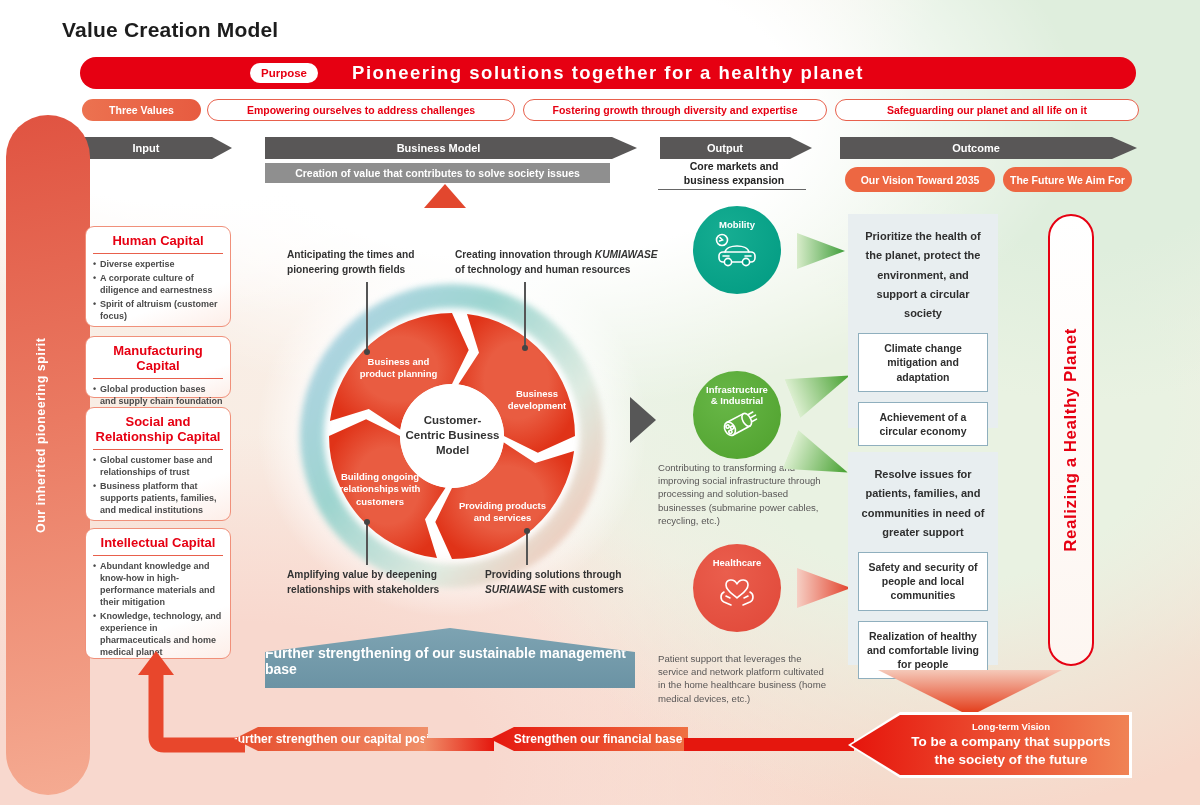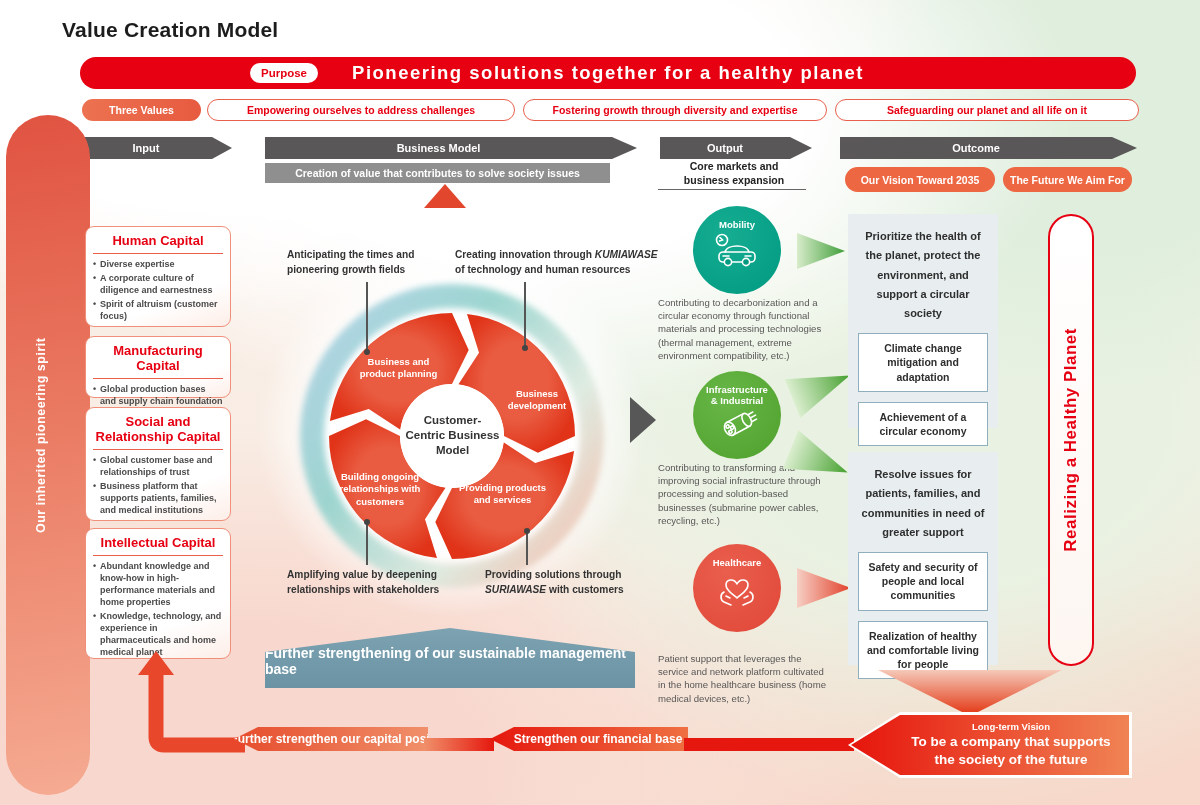--- a/index.html
+++ b/index.html
@@ -54,21 +54,21 @@
   .cap-bullets li::before { content:"•"; position:absolute; left:0; }
   #cap-0 { top:226px; height:101px; }
   #cap-1 { top:336px; height:62px; }
   #cap-2 { top:407px; height:114px; }
   #cap-3 { top:528px; height:131px; }
 
   #donut-svg { left:280px; top:250px; }
   .donut-label { color:#fff; font-size:9.5px; font-weight:bold; text-align:center; line-height:1.3; }
   #seg-label-0 { left:351px; top:356px; width:95px; }
   #seg-label-1 { left:497px; top:388px; width:80px; }
-  #seg-label-2 { left:455px; top:482px; width:95px; }
+  #seg-label-2 { left:455px; top:500px; width:95px; }
   #seg-label-3 { left:337px; top:471px; width:86px; }
   #donut-center-label { left:405px; top:413px; width:95px; color:#333; font-size:11.5px; font-weight:bold; text-align:center; line-height:1.3; }
 
   .callout-text { color:#333; font-size:10.2px; font-weight:bold; line-height:1.45; }
   #callout-0 { left:287px; top:248px; width:160px; }
   #callout-1 { left:455px; top:248px; white-space:nowrap; }
   #callout-2 { left:287px; top:568px; width:210px; }
   #callout-3 { left:485px; top:568px; white-space:nowrap; }
   .callout-line { width:1.5px; background:#555; }
   #cline-0 { left:366px; top:282px; height:68px; }
@@ -172,21 +172,21 @@
   <div class="abs cap-box" id="cap-2">
     <div class="cap-title">Social and Relationship Capital</div>
     <ul class="cap-bullets">
       <li>Global customer base and relationships of trust</li>
       <li>Business platform that supports patients, families, and medical institutions</li>
     </ul>
   </div>
   <div class="abs cap-box" id="cap-3">
     <div class="cap-title">Intellectual Capital</div>
     <ul class="cap-bullets">
-      <li>Abundant knowledge and know-how in high-performance materials and home properties</li>
+      <li>Abundant knowledge and know-how in high-performance materials and their mitigation</li>
       <li>Knowledge, technology, and experience in pharmaceuticals and home medical planet</li>
     </ul>
   </div>
 
   <svg class="abs" id="donut-svg" width="345" height="380">
     <defs>
       <radialGradient id="redGrad" cx="50%" cy="48%" r="55%">
         <stop offset="50%" stop-color="#e95c41"></stop>
         <stop offset="100%" stop-color="#e03318"></stop>
       </radialGradient>
@@ -272,21 +272,20 @@
     <svg class="market-icon" width="46" height="40" viewBox="0 0 46 40">
       <g fill="none" stroke="#fff" stroke-width="1.6" stroke-linecap="round" stroke-linejoin="round">
         <path d="M23 14 C20 8, 12 9, 12 15 C12 21, 20 25, 23 28 C26 25, 34 21, 34 15 C34 9, 26 8, 23 14 Z"></path>
         <path d="M10 22 C6 24, 6 30, 10 32 L17 35"></path>
         <path d="M36 22 C40 24, 40 30, 36 32 L29 35"></path>
         <path d="M12 26 l4 2 M34 26 l-4 2"></path>
       </g>
     </svg>
   </div>
 
-  <div class="abs market-desc" id="desc-0">Contributing to decarbonization and a circular economy through functional materials and processing technologies (thermal management, extreme environment compatibility, etc.)</div>
   <div class="abs market-desc" id="desc-1">Contributing to transforming and improving social infrastructure through processing and solution-based businesses (submarine power cables, recycling, etc.)</div>
   <div class="abs market-desc" id="desc-2">Patient support that leverages the service and network platform cultivated in the home healthcare business (home medical devices, etc.)</div>
 
   <div class="abs" id="garrow-0"></div>
   <div class="abs" id="garrow-1"></div>
   <div class="abs" id="garrow-2"></div>
   <div class="abs" id="rarrow-0"></div>
 
   <div class="abs outcome-panel" id="panel-0">
     <div class="panel-title">Prioritize the health of the planet, protect the environment, and support a circular society</div>

